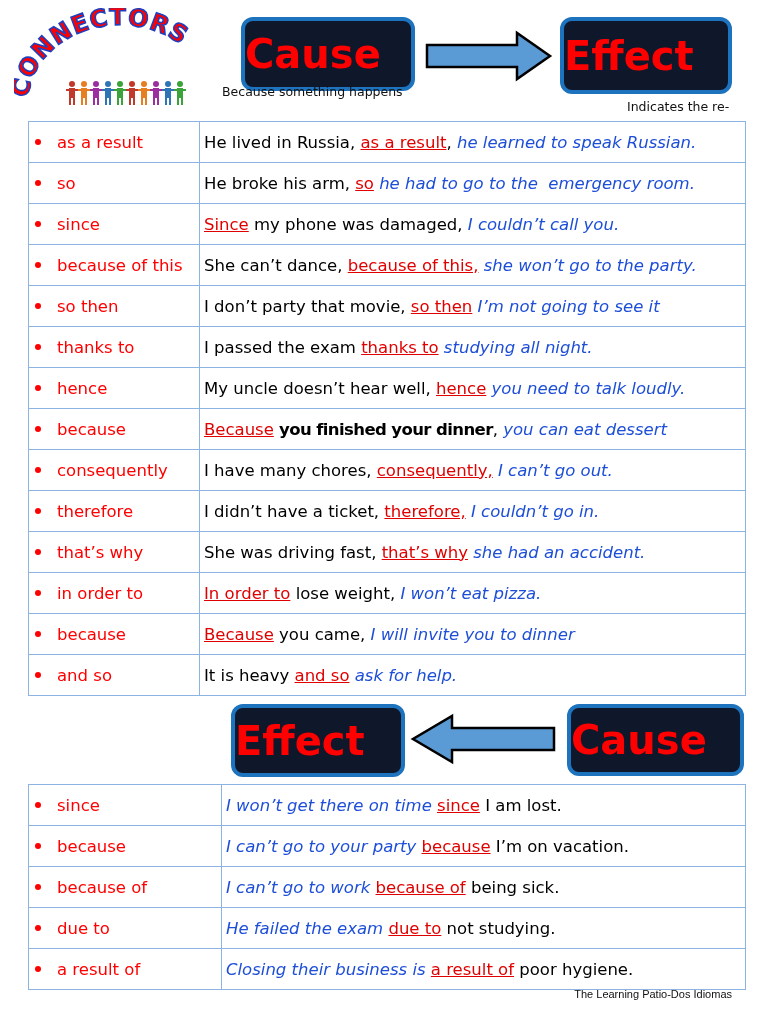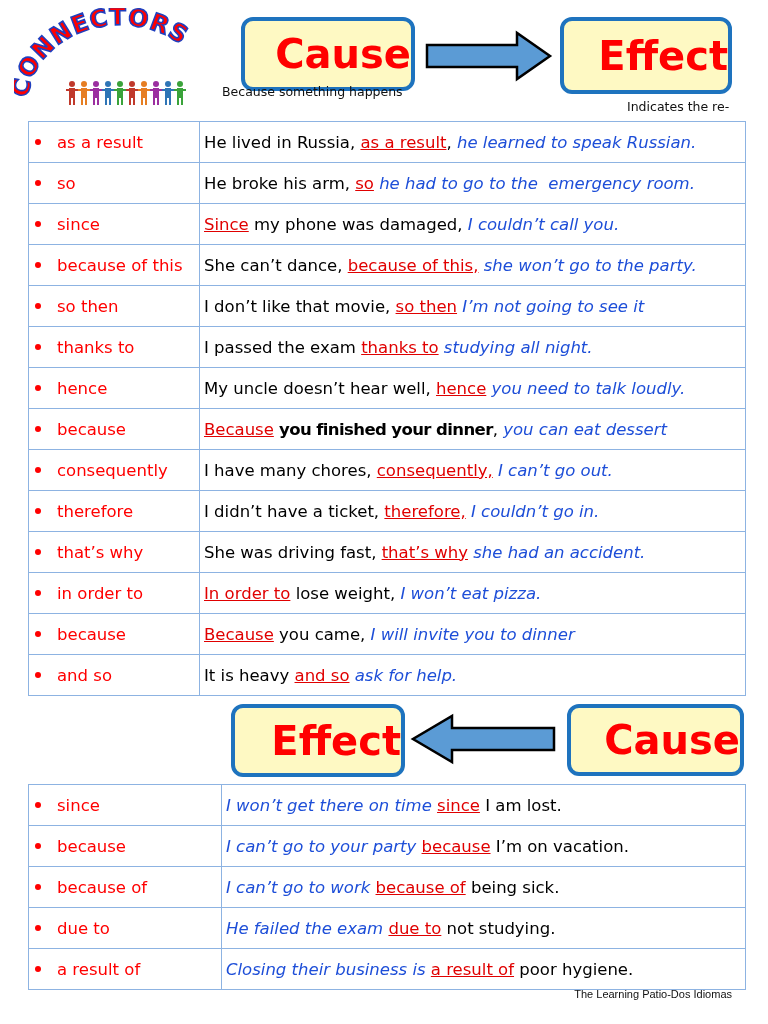--- a/index.html
+++ b/index.html
@@ -1,18 +1,18 @@
 <!DOCTYPE html>
 <html><head>
 <meta charset="utf-8">
 <style>
   html,body{margin:0;padding:0;background:#fff;}
   body{width:768px;height:1024px;position:relative;overflow:hidden;font-family:"DejaVu Sans","Liberation Sans",sans-serif;color:#000;}
   .logo{position:absolute;left:14px;top:8px;width:210px;height:104px;}
-  .box{position:absolute;border:4px solid #1e73be;border-radius:12px;background:#fef9c3;display:flex;align-items:center;justify-content:flex-end;color:#f00;font-weight:bold;box-sizing:border-box;font-family:"DejaVu Sans",sans-serif;}
+  .box{position:absolute;border:4px solid #1e73be;border-radius:12px;background:#0f172a;display:flex;align-items:center;justify-content:flex-start;color:#f00;font-weight:bold;box-sizing:border-box;font-family:"DejaVu Sans",sans-serif;}
   .box-cause-top{left:241px;top:17px;width:174px;height:74px;font-size:40px;}
   .box-effect-top{left:560px;top:17px;width:172px;height:77px;font-size:40px;}
   .box-effect-bot{left:231px;top:704px;width:174px;height:73px;font-size:40px;}
   .box-cause-bot{left:567px;top:704px;width:177px;height:72px;font-size:40px;}
   .arrow{position:absolute;}
   .arrow-top{left:425px;top:30px;width:128px;height:52px;}
   .arrow-bot{left:410px;top:713px;width:146px;height:52px;}
   .caption{position:absolute;font-size:12.5px;color:#111;white-space:nowrap;}
   .cap-cause{left:222px;top:84px;}
   .cap-effect{left:627px;top:99px;}
@@ -139,21 +139,21 @@
       <tr>
         <td class="c1"><span class="bullet"></span><span>since</span></td>
         <td><span class="seg-conn" style="white-space: pre;">Since</span><span class="seg-normal" style="white-space: pre;"> my phone was damaged, </span><span class="seg-ital" style="white-space: pre;">I couldn’t call you.</span></td>
       </tr>
       <tr>
         <td class="c1"><span class="bullet"></span><span>because of this</span></td>
         <td><span class="seg-normal" style="white-space: pre;">She can’t dance, </span><span class="seg-conn" style="white-space: pre;">because of this,</span><span class="seg-ital" style="white-space: pre;"> she won’t go to the party.</span></td>
       </tr>
       <tr>
         <td class="c1"><span class="bullet"></span><span>so then</span></td>
-        <td><span class="seg-normal" style="white-space: pre;">I don’t like that movie, </span><span class="seg-conn" style="white-space: pre;">so then</span><span class="seg-ital" style="white-space: pre;"> I’m not going to see it</span></td>
+        <td><span class="seg-normal" style="white-space: pre;">I don’t party that movie, </span><span class="seg-conn" style="white-space: pre;">so then</span><span class="seg-ital" style="white-space: pre;"> I’m not going to see it</span></td>
       </tr>
       <tr>
         <td class="c1"><span class="bullet"></span><span>thanks to</span></td>
         <td><span class="seg-normal" style="white-space: pre;">I passed the exam </span><span class="seg-conn" style="white-space: pre;">thanks to</span><span class="seg-ital" style="white-space: pre;"> studying all night.</span></td>
       </tr>
       <tr>
         <td class="c1"><span class="bullet"></span><span>hence</span></td>
         <td><span class="seg-normal" style="white-space: pre;">My uncle doesn’t hear well, </span><span class="seg-conn" style="white-space: pre;">hence</span><span class="seg-ital" style="white-space: pre;"> you need to talk loudly.</span></td>
       </tr>
       <tr>

